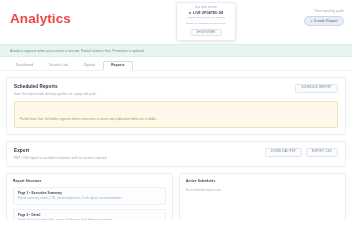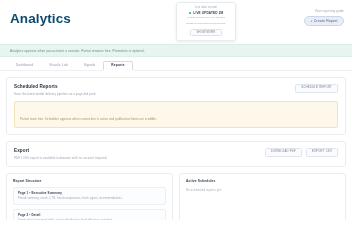--- a/index.html
+++ b/index.html
@@ -9,21 +9,21 @@
     font-family:"Liberation Sans","DejaVu Sans",sans-serif;
     color:#2b3440;
     -webkit-font-smoothing:antialiased;
   }
   .page{position:relative;width:352px;height:220px;background:#ffffff;}
 
   
   .header{position:relative;height:44px;background:#ffffff;}
   .title{
     position:absolute;left:10px;top:11px;
-    font-size:13.5px;font-weight:700;letter-spacing:.1px;color:#0c4a6e;
+    font-size:13.5px;font-weight:700;letter-spacing:.1px;color:#ef4444;
   }
 
   
   .info-card{
     position:absolute;left:176px;top:2px;width:60px;
     background:#ffffff;border:1px solid #e7ebf0;border-radius:3px;
     box-shadow:0 1px 3px rgba(26,38,55,.10);
     padding:3px 4px 4px;box-sizing:border-box;
   }
   .ic-eyebrow{font-size:2.6px;color:#97a3b4;text-align:center;letter-spacing:.2px;line-height:1.5;}

